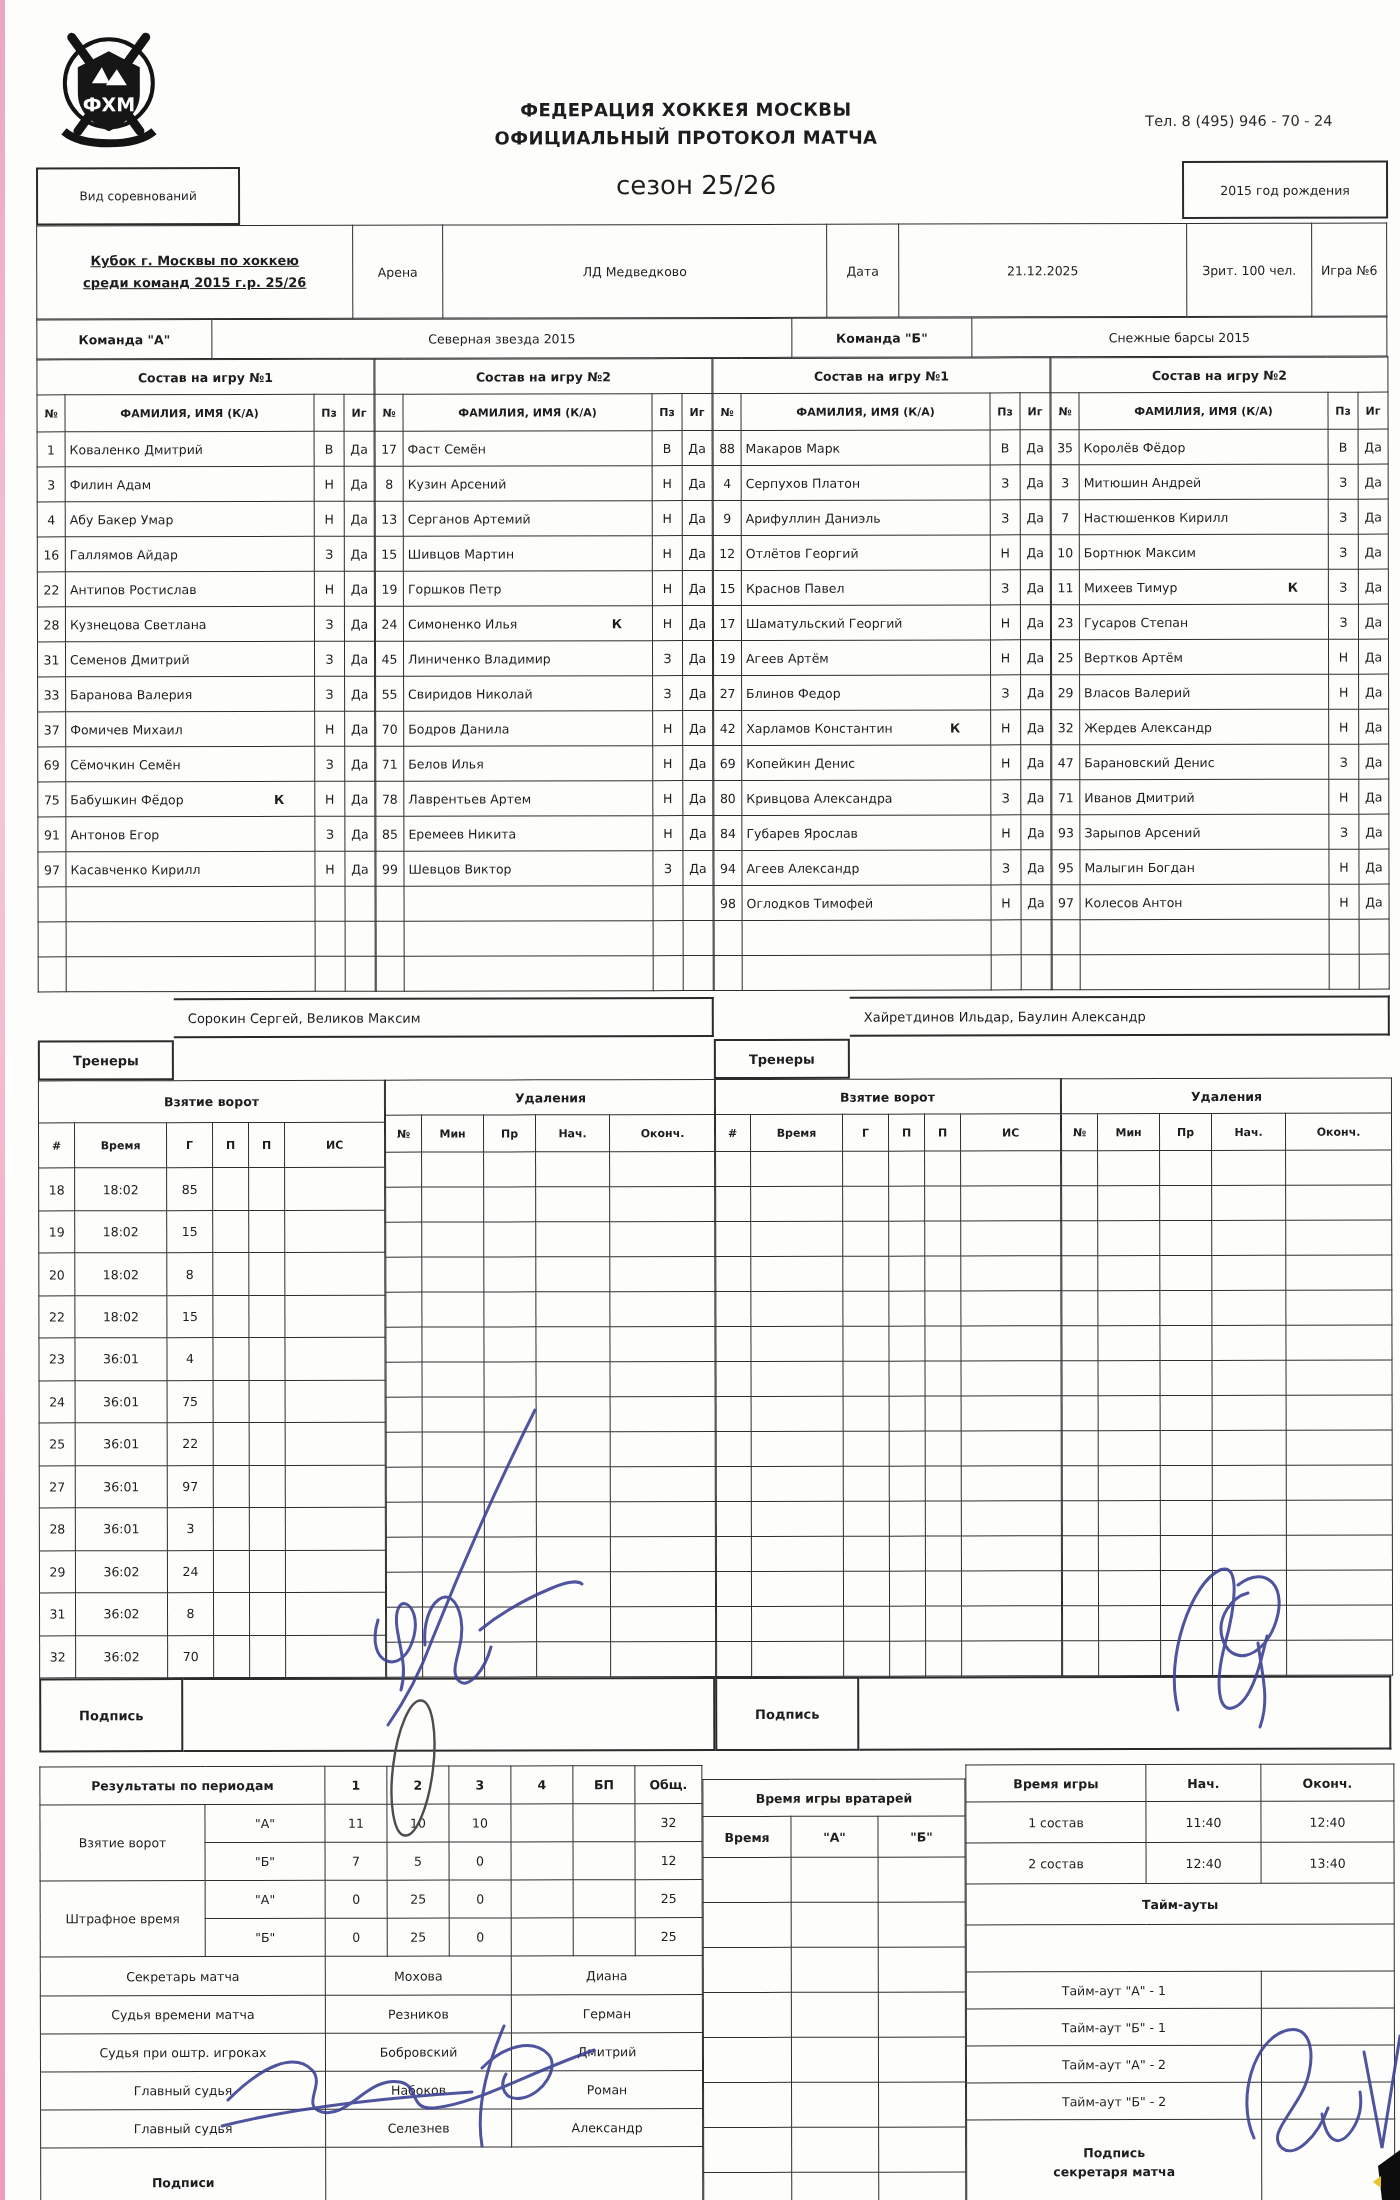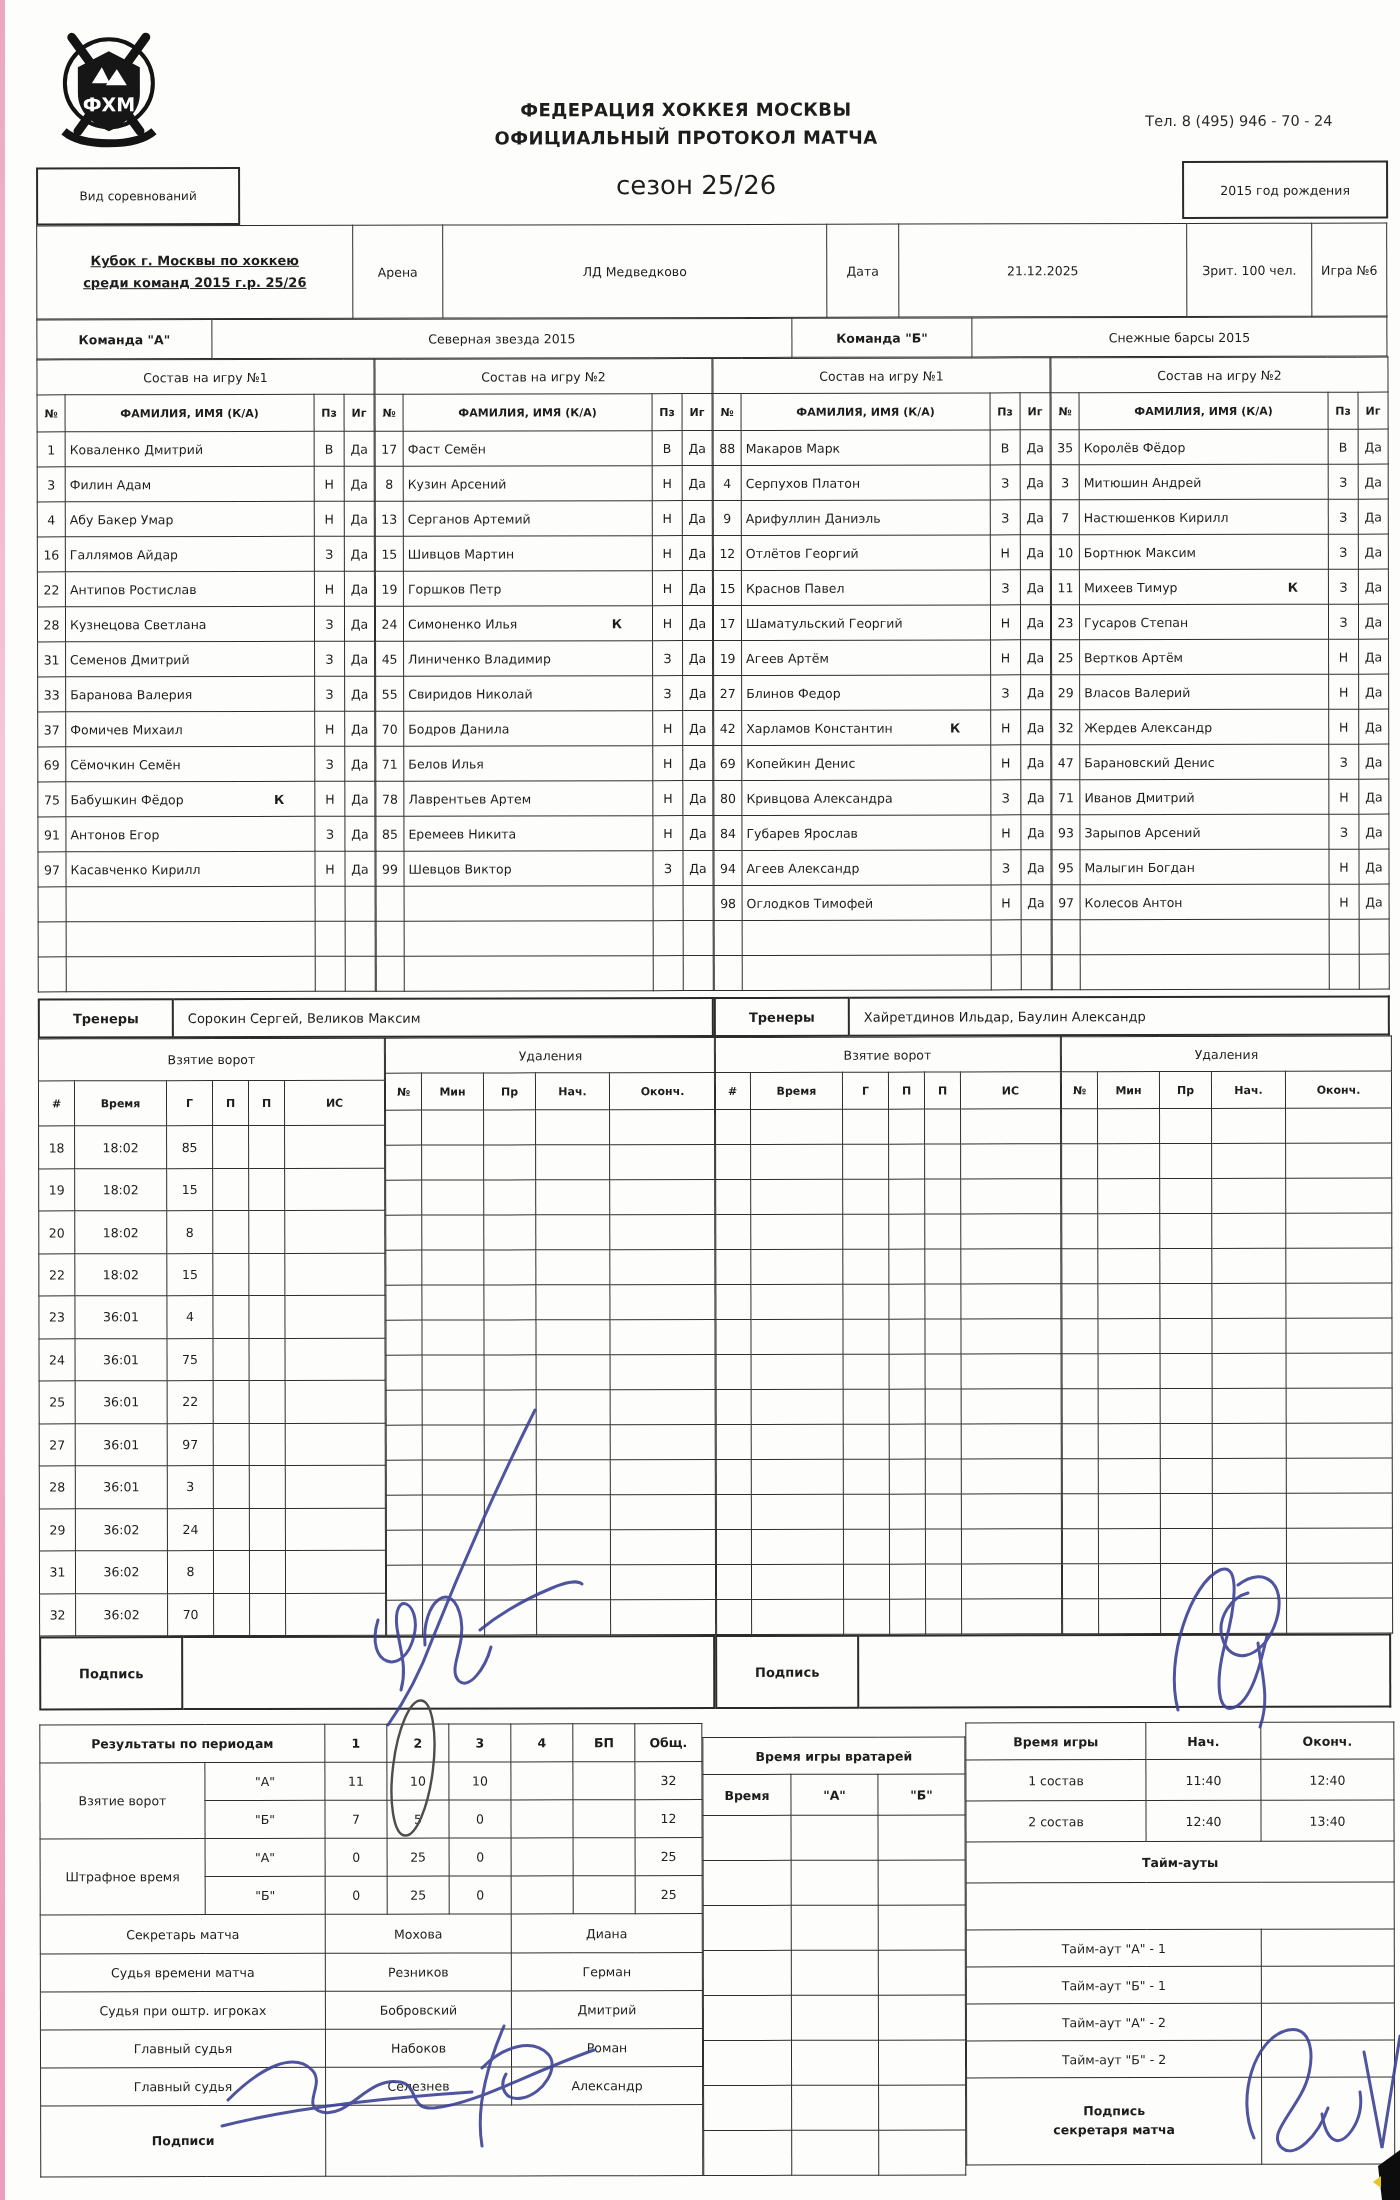--- a/index.html
+++ b/index.html
@@ -21,30 +21,30 @@
   .season{position:absolute;left:480px;top:8px;width:360px;text-align:center;font-size:26px;}
   .byear{right:0;top:0;width:202px;height:54px;font-size:12.5px;}
   
   .info td{height:92px;text-align:center;}
   .team-row td{height:38px;text-align:center;}
   .comp-name{font-weight:bold;font-size:13px;line-height:1.7;white-space:normal;text-decoration:underline;}
   
   .roster-flex{display:flex;}
   .rq{flex:0 0 338px;width:338px;}
   .rq td{height:34px;}
-  .hdr2 td,tr.hdr2>td{height:34px;text-align:center;font-weight:normal;}
+  .hdr2 td,tr.hdr2>td{height:34px;text-align:center;font-weight:bold;}
   tr.colrow>td{height:36px;text-align:center;font-weight:bold;font-size:11px;padding:0 1px;}
   .c-num{text-align:center;}
   .c-name{font-size:12.5px;}
   .c-name .cap{float:right;margin-right:26px;font-weight:bold;}
   .c-pos{text-align:center;}
   
   .coach-flex{display:flex;margin-top:6px;}
   .coach-half{display:flex;width:676px;}
-  .coach-lbl{border:2px solid #2b2b2b;width:132px;display:flex;align-items:center;justify-content:center;font-weight:bold;font-size:13px;height:36px;}
+  .coach-lbl{border:2px solid #2b2b2b;width:132px;display:flex;align-items:center;justify-content:center;font-weight:bold;font-size:13px;height:36px;margin-top:42px;}
   .coach-val{border:2px solid #2b2b2b;border-left:none;flex:1;display:flex;align-items:center;padding-left:14px;font-size:13px;height:36px;}
   
   .ev-flex{display:flex;}
   .ev{}
   .ev td{height:34px;text-align:center;}
   .ev tr.hdr2 td{height:34px;}
   
   .signrow-flex{display:flex;}
   .sign-half{display:flex;width:676px;height:74px;}
   .sign-lbl{border:2px solid #2b2b2b;width:140px;display:flex;align-items:center;justify-content:center;font-weight:bold;font-size:13px;}

